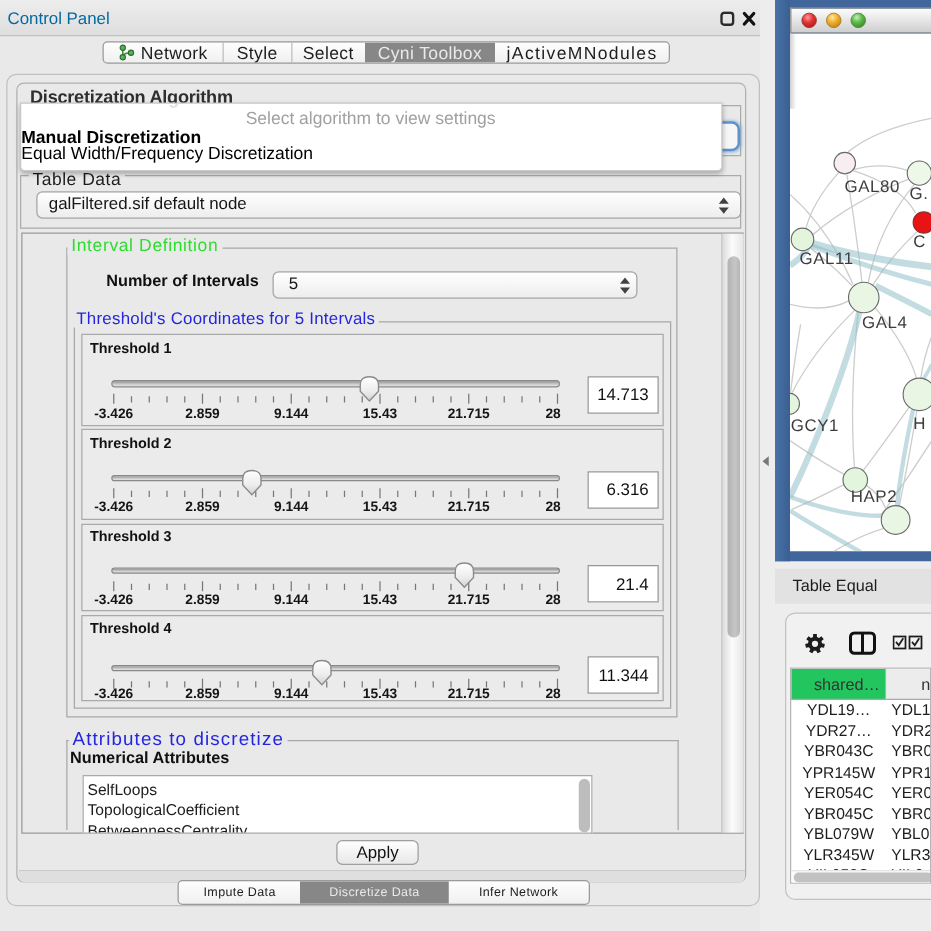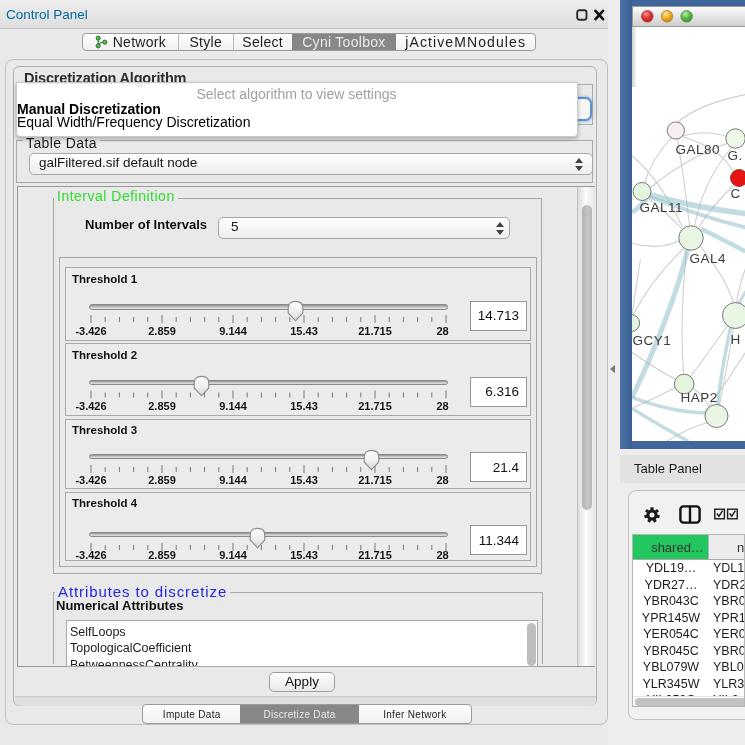--- a/index.html
+++ b/index.html
@@ -106,20 +106,21 @@
 <div class="cbx" style="left:218px;top:217px;width:292px;height:21.5px;">
  <div class="txt" style="left:12px;">5</div>
     </div>
 <div class="arrows" style="left:496px;top:221.5px;height:13px;">
       <div class="up"></div>
       <div class="dn"></div>
     </div>
 
 <div class="abs" style="left:58.5px;top:257px;width:478px;height:310px;border:1px solid #a8a8a8;
  box-sizing:border-box;"></div>
+<div class="grpTitle" style="left:58px;top:246.5px;font-size:13.5px;letter-spacing:0.2px;color:#2525dd;">Threshold's Coordinates for 5 Intervals</div>
 <div class="thrbox" style="top:267.0px;height:74.0px;">
       <div class="thrlabel">Threshold 1</div>
       <div class="track" style="top:36.0px;"></div>
       <svg style="position:absolute;left:0;top:0;" width="464" height="72" viewBox="0 0 464 72">
         <g stroke="#787878" stroke-width="1">
           <line x1="25.0" y1="47.0" x2="25.0" y2="55.0"></line>
           <line x1="39.2" y1="49.0" x2="39.2" y2="54.0"></line>
           <line x1="53.4" y1="49.0" x2="53.4" y2="54.0"></line>
           <line x1="67.6" y1="49.0" x2="67.6" y2="54.0"></line>
           <line x1="81.8" y1="49.0" x2="81.8" y2="54.0"></line>
@@ -314,21 +315,21 @@
 <stop offset="1" stop-color="#d2d2d2"></stop>
           </linearGradient>
         </defs>
       </svg>
       <div class="valbox" style="top:32.5px;">11.344</div>
     </div>
 <div class="abs" style="left:52.5px;top:592px;width:490px;height:72px;border:1px solid #a8a8a8;
  border-bottom:none;box-sizing:border-box;"></div>
 <div class="grpTitle" style="left:55px;top:582.5px;font-size:15px;letter-spacing:0.9px;color:#2525dd;">Attributes to discretize</div>
 <div class="abs" style="left:56px;top:597.5px;font-size:13px;font-weight:bold;color:#101010;">Numerical Attributes</div>
-<div class="abs" style="left:66px;top:620px;width:472px;height:46.5px;background:#fff;
+<div class="abs" style="left:66px;top:620px;width:408px;height:46.5px;background:#fff;
  border:1px solid #a9a9a9;box-sizing:border-box;overflow:hidden;">
  <div class="rowtxt" style="left:3px;top:3.5px;">SelfLoops</div>
  <div class="rowtxt" style="left:3px;top:20px;">TopologicalCoefficient</div>
  <div class="rowtxt" style="left:3px;top:36.5px;">BetweennessCentrality</div>
  <div style="position:absolute;right:1.5px;top:1.5px;width:9px;height:43px;border-radius:4.5px;
   background:#bdbdbd;"></div>
 </div>
 
 <div class="abs" style="left:269px;top:671.5px;width:66px;height:20px;border:1px solid #9f9f9f;
  border-radius:5px;background:linear-gradient(#fefefe,#e8e8e8);box-sizing:border-box;
@@ -431,21 +432,21 @@
 </g>
 </svg>
 <div class="abs" style="left:631.5px;top:26.5px;width:5px;height:60px;background:linear-gradient(to right,rgba(120,120,130,0.35),rgba(120,120,130,0));"></div>
 
 <div class="abs" style="left:610px;top:364.5px;width:8px;height:9px;display:flex;align-items:center;">
  <div style="width:0;height:0;border-top:4px solid transparent;border-bottom:4px solid transparent;
   border-right:5px solid #777;"></div>
     </div>
 <div class="abs" style="left:620px;top:454.5px;width:125px;height:28px;background:#e2e2e2;"></div>
 <div class="abs" style="left:634px;top:454.5px;height:28px;display:flex;align-items:center;
- font-size:13px;color:#1c1c1c;">Table Panel</div>
+ font-size:13px;color:#1c1c1c;">Table Equal</div>
 <div class="abs" style="left:628px;top:489.5px;width:125px;height:230px;border:1px solid #c2c2c2;
  border-radius:8px;background:#f1f1f1;box-sizing:border-box;"></div>
 <svg class="abs" style="left:643.5px;top:507px;" width="16" height="16" viewBox="0 0 16 16">
  <path fill="#1c1c1c" fill-rule="evenodd" d="M6.52 0.24 L9.48 0.24 L9.55 2.62 L11.24 3.44 L13.14 2.00 L14.99 4.32 L13.17 5.85 L13.59 7.69 L15.89 8.28 L15.24 11.17 L12.90 10.70 L11.73 12.18 L12.70 14.35 L10.03 15.63 L8.94 13.52 L7.06 13.52 L5.97 15.63 L3.30 14.35 L4.27 12.18 L3.10 10.70 L0.76 11.17 L0.11 8.28 L2.41 7.69 L2.83 5.85 L1.01 4.32 L2.86 2.00 L4.76 3.44 L6.45 2.62 Z M8 5.5 A2.5 2.5 0 1 0 8 10.5 A2.5 2.5 0 1 0 8 5.5 Z"></path>
 </svg>
 <svg class="abs" style="left:679px;top:504.5px;" width="22" height="19" viewBox="0 0 22 19">
  <rect x="1.4" y="1.4" width="19.2" height="16.2" rx="3" fill="none" stroke="#111" stroke-width="2.4"></rect>
  <line x1="11" y1="1.4" x2="11" y2="17.6" stroke="#111" stroke-width="2.4"></line>
 </svg>
 <svg class="abs" style="left:713.5px;top:507.5px;" width="25" height="12" viewBox="0 0 25 12">

